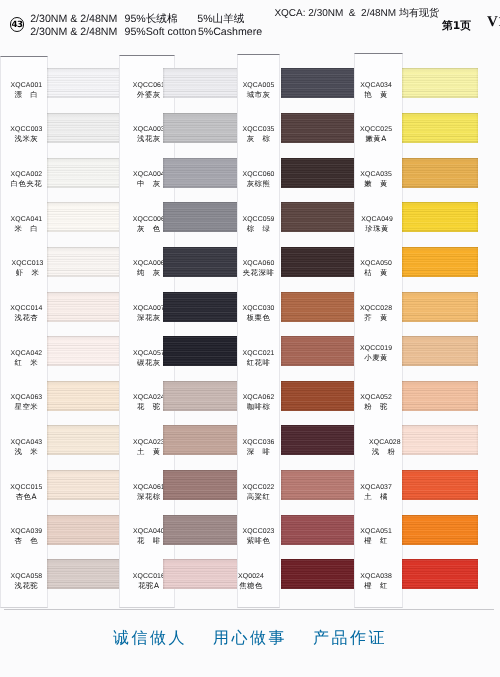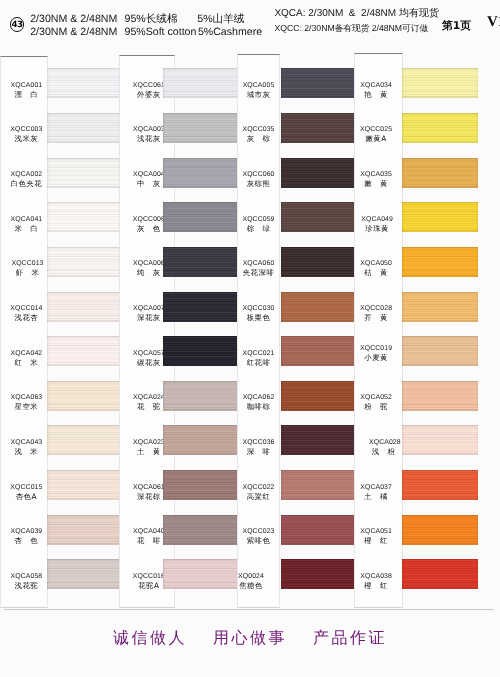--- a/index.html
+++ b/index.html
@@ -60,34 +60,33 @@
   .band::after{content:"";position:absolute;inset:0;
     background:linear-gradient(to bottom, rgba(0,0,0,0.13) 0px, rgba(0,0,0,0) 2.5px,
       rgba(0,0,0,0) calc(100% - 2.5px), rgba(0,0,0,0.11) 100%),
       linear-gradient(to right, rgba(0,0,0,0.10) 0px, rgba(0,0,0,0) 2px,
       rgba(0,0,0,0) calc(100% - 2px), rgba(0,0,0,0.06) 100%);
   }
 
   
   .footline{position:absolute;left:4px;top:609px;width:490px;height:1px;background:#c8c8cc;}
   .slogan{position:absolute;left:0;top:628px;width:500px;text-align:center;
-          font-family:"DejaVu Serif","Liberation Serif",serif;font-size:16px;color:#701a75;
+          font-family:"DejaVu Serif","Liberation Serif",serif;font-size:16px;color:#0369a1;
           letter-spacing:2.5px;}
   .slogan span{display:inline-block;}
   .sl-gap{width:26px;}
 </style>
 </head>
 <body>
 
 <div class="header">
   <div class="badge">43</div>
   <div class="hdr-l1"><span>2/30NM &amp; 2/48NM</span><span class="gp1"></span><span>95%长绒棉</span><span class="gp2"></span><span>5%山羊绒</span></div>
   <div class="hdr-l2"><span>2/30NM &amp; 2/48NM</span><span class="gp1"></span><span>95%Soft cotton</span><span class="gp3"></span><span>5%Cashmere</span></div>
   <div class="hdr-r1">XQCA: 2/30NM  &amp;  2/48NM 均有现货</div>
-  <div class="hdr-r2">XQCC: 2/30NM备有现货 2/48NM可订做</div>
   <div class="page-no">第1页</div>
   <div class="ver">V1</div>
 </div>
 
 <div class="grid" id="grid">
     <div class="colpair" style="left: 0px; width: 48px; top: 56.3px; height: 551.7px;">
       <div class="labelcol"></div>
       <div class="lbl" style="top: 24.4px; padding-left: 4.8px; padding-right: 0px;">
         <div class="code">XQCA001</div>
         <div class="cname">漂　白</div>

